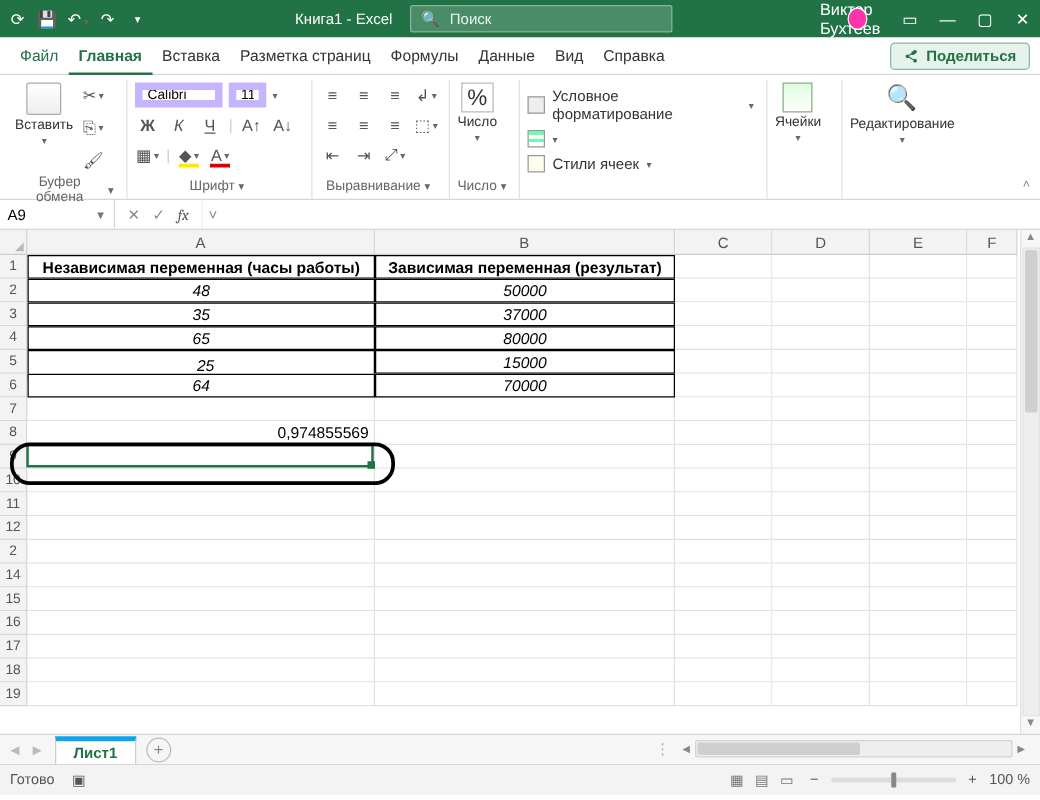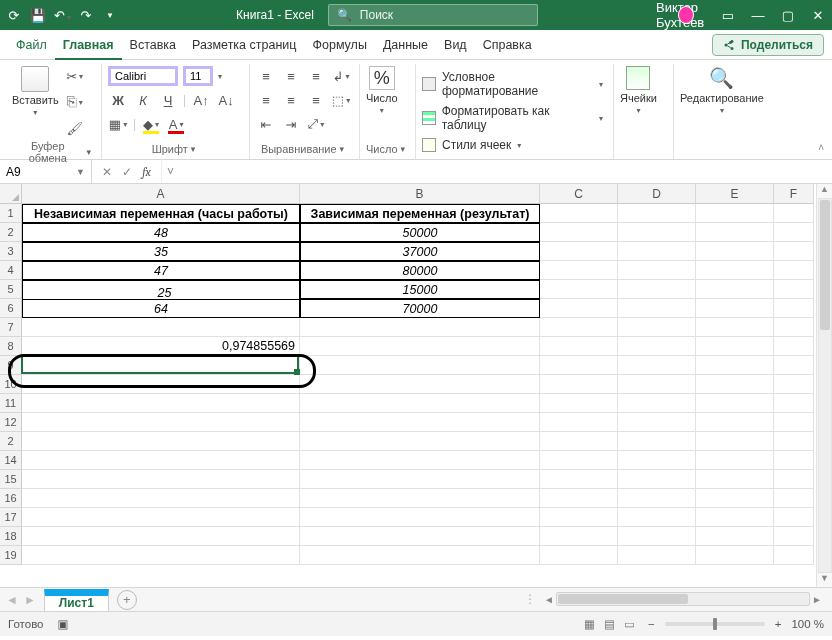--- a/index.html
+++ b/index.html
@@ -26,21 +26,21 @@
 
   
   .ribbon { height:100px; display:flex; align-items:stretch; border-bottom:1px solid #d6d6d6; padding:4px 0 0 6px; position:relative; background:#fff;}
   .rgroup { border-right:1px solid #e1e1e1; padding:2px 10px 0 6px; display:flex; flex-direction:column; }
   .rgroup-body { flex:1; display:flex; align-items:flex-start; gap:6px; }
   .rgroup-label { text-align:center; font-size:11px; color:#666; padding:2px 0 4px 0; display:flex; justify-content:center; align-items:center; gap:3px; }
   .big-btn { display:flex; flex-direction:column; align-items:center; gap:2px; font-size:11px; color:#333; cursor:pointer; }
   .big-btn .big-icon { width:28px; height:26px; border:1px solid #aaa; border-radius:2px; position:relative; background:linear-gradient(#fff,#eee); }
   .col { display:flex; flex-direction:column; gap:4px; }
   .row { display:flex; gap:5px; align-items:center;}
-  .sel { border:3px solid #c4b5fd; height:20px; background:#fff; font-size:11px; padding:0 4px;}
+  .sel { border:6px solid #c4b5fd; height:20px; background:#fff; font-size:11px; padding:0 4px;}
   .font-name { width:70px; }
   .font-size { width:30px; }
   .ico-btn { width:20px; height:20px; display:flex; align-items:center; justify-content:center; color:#555; font-size:13px; cursor:pointer; }
   .dd::after { content:"▾"; font-size:8px; margin-left:2px; color:#666;}
   .styles-btn { display:flex; align-items:center; gap:6px; font-size:12px; color:#333; cursor:pointer; }
   .styles-btn .sq { width:14px; height:14px; background:#eee; border:1px solid #999;}
   .collapse-caret { position:absolute; right:8px; bottom:6px; color:#888; font-size:10px;}
 
   
   .fxrow { height:24px; display:flex; align-items:stretch; border-bottom:1px solid #d6d6d6; }
@@ -65,21 +65,21 @@
   .cell.bordered { border:1px solid #000 !important; }
   .cell.numc { justify-content:center; font-style:italic;}
   .cell.right { justify-content:flex-end;}
   .selection-cell { position:absolute; border:2px solid #217346; background:#fff;}
   .selection-handle { position:absolute; width:6px; height:6px; background:#217346; right:-3px; bottom:-3px;}
   .annot-ring { position:absolute; border:3px solid #000; border-radius:16px; pointer-events:none;}
 
   
   .sheet-row { height:24px; display:flex; align-items:center; border-top:1px solid #d6d6d6; background:#f6f6f6; padding:0 6px; gap:8px; position:relative;}
   .sheet-nav { color:#bbb; display:flex; gap:6px;}
-  .sheet-tab { background:#fff; border:1px solid #ccc; border-bottom:none; height:22px; padding:0 14px; display:flex; align-items:center; font-size:12px; color:#217346; font-weight:600; border-top:7px solid #0ea5e9;}
+  .sheet-tab { background:#fff; border:1px solid #ccc; border-bottom:none; height:22px; padding:0 14px; display:flex; align-items:center; font-size:12px; color:#217346; font-weight:600; border-top:4px solid #0ea5e9;}
   .sheet-add { width:20px; height:20px; border:1px solid #bbb; border-radius:50%; display:flex; align-items:center; justify-content:center; font-size:13px; color:#888;}
   .hscroll { position:absolute; right:8px; top:3px; height:16px; width:300px; display:flex; align-items:center;}
   .hscroll .track { flex:1; height:14px; background:#eee; border:1px solid #d3d3d3; border-radius:2px; position:relative;}
   .hscroll .thumb { position:absolute; left:1px; top:1px; height:10px; width:130px; background:#cfcfcf; border-radius:2px;}
   .hscroll .arrow { width:14px; text-align:center; color:#888; font-size:10px;}
 
   
   .statusbar { height:25px; background:#f3f3f3; border-top:1px solid #d6d6d6; display:flex; align-items:center; padding:0 8px; font-size:11.5px; color:#555; gap:14px;}
   .statusbar .right { margin-left:auto; display:flex; align-items:center; gap:10px;}
   .zoom-slider { width:100px; height:4px; background:#ddd; position:relative; border-radius:2px;}
@@ -233,21 +233,20 @@
 
   <div class="rgroup" style="width:198px;">
     <div class="rgroup-body col" style="gap:6px; padding-top:4px;">
       <div class="styles-btn">
           <span class="sq"></span>
           <span>Условное форматирование</span>
           <span style="font-size:8px;color:#666;">▾</span>
         </div>
       <div class="styles-btn">
           <span class="sq" style="background:repeating-linear-gradient(#6fa 0 3px,#fff 3px 6px);"></span>
-          <span>Форматировать как таблицу</span>
           <span style="font-size:8px;color:#666;">▾</span>
         </div>
       <div class="styles-btn">
           <span class="sq" style="background:#ffe;"></span>
           <span>Стили ячеек</span>
           <span style="font-size:8px;color:#666;">▾</span>
         </div>
     </div>
   </div>
 
@@ -434,21 +433,21 @@
       <div class="cell" style="left: 518px; top: 342px; width: 78px; height: 19px;"></div>
       <div class="cell" style="left: 596px; top: 342px; width: 78px; height: 19px;"></div>
       <div class="cell" style="left: 674px; top: 342px; width: 78px; height: 19px;"></div>
       <div class="cell" style="left: 752px; top: 342px; width: 40px; height: 19px;"></div>
       <div class="cell header bordered" style="left: 0px; top: 0px; width: 278px; height: 19px;">Независимая переменная (часы работы)</div>
       <div class="cell header bordered" style="left: 278px; top: 0px; width: 240px; height: 19px;">Зависимая переменная (результат)</div>
       <div class="cell numc bordered" style="left: 0px; top: 19px; width: 278px; height: 19px;">48</div>
       <div class="cell numc bordered" style="left: 278px; top: 19px; width: 240px; height: 19px;">50000</div>
       <div class="cell numc bordered" style="left: 0px; top: 38px; width: 278px; height: 19px;">35</div>
       <div class="cell numc bordered" style="left: 278px; top: 38px; width: 240px; height: 19px;">37000</div>
-      <div class="cell numc bordered" style="left: 0px; top: 57px; width: 278px; height: 19px;">47</div>
+      <div class="cell numc bordered" style="left: 0px; top: 57px; width: 278px; height: 19px;">65</div>
       <div class="cell numc bordered" style="left: 278px; top: 57px; width: 240px; height: 19px;">80000</div>
       <div class="cell numc bordered" style="left: 0px; top: 76px; width: 278px; height: 25px; padding-left: 11px;">25</div>
       <div class="cell numc bordered" style="left: 278px; top: 76px; width: 240px; height: 19px;">15000</div>
       <div class="cell numc bordered" style="left: 0px; top: 95px; width: 278px; height: 19px;">64</div>
       <div class="cell numc bordered" style="left: 278px; top: 95px; width: 240px; height: 19px;">70000</div>
       <div class="cell right" style="left: 0px; top: 133px; width: 278px; height: 19px;">0,974855569</div>
       <div class="cell right" style="left: 0px; top: 152px; width: 278px; height: 19px;">0,95034338</div>
       <div class="selection-cell" style="left: -1px; top: 151px; width: 278px; height: 19px;">
         <div class="selection-handle"></div>
       </div>

